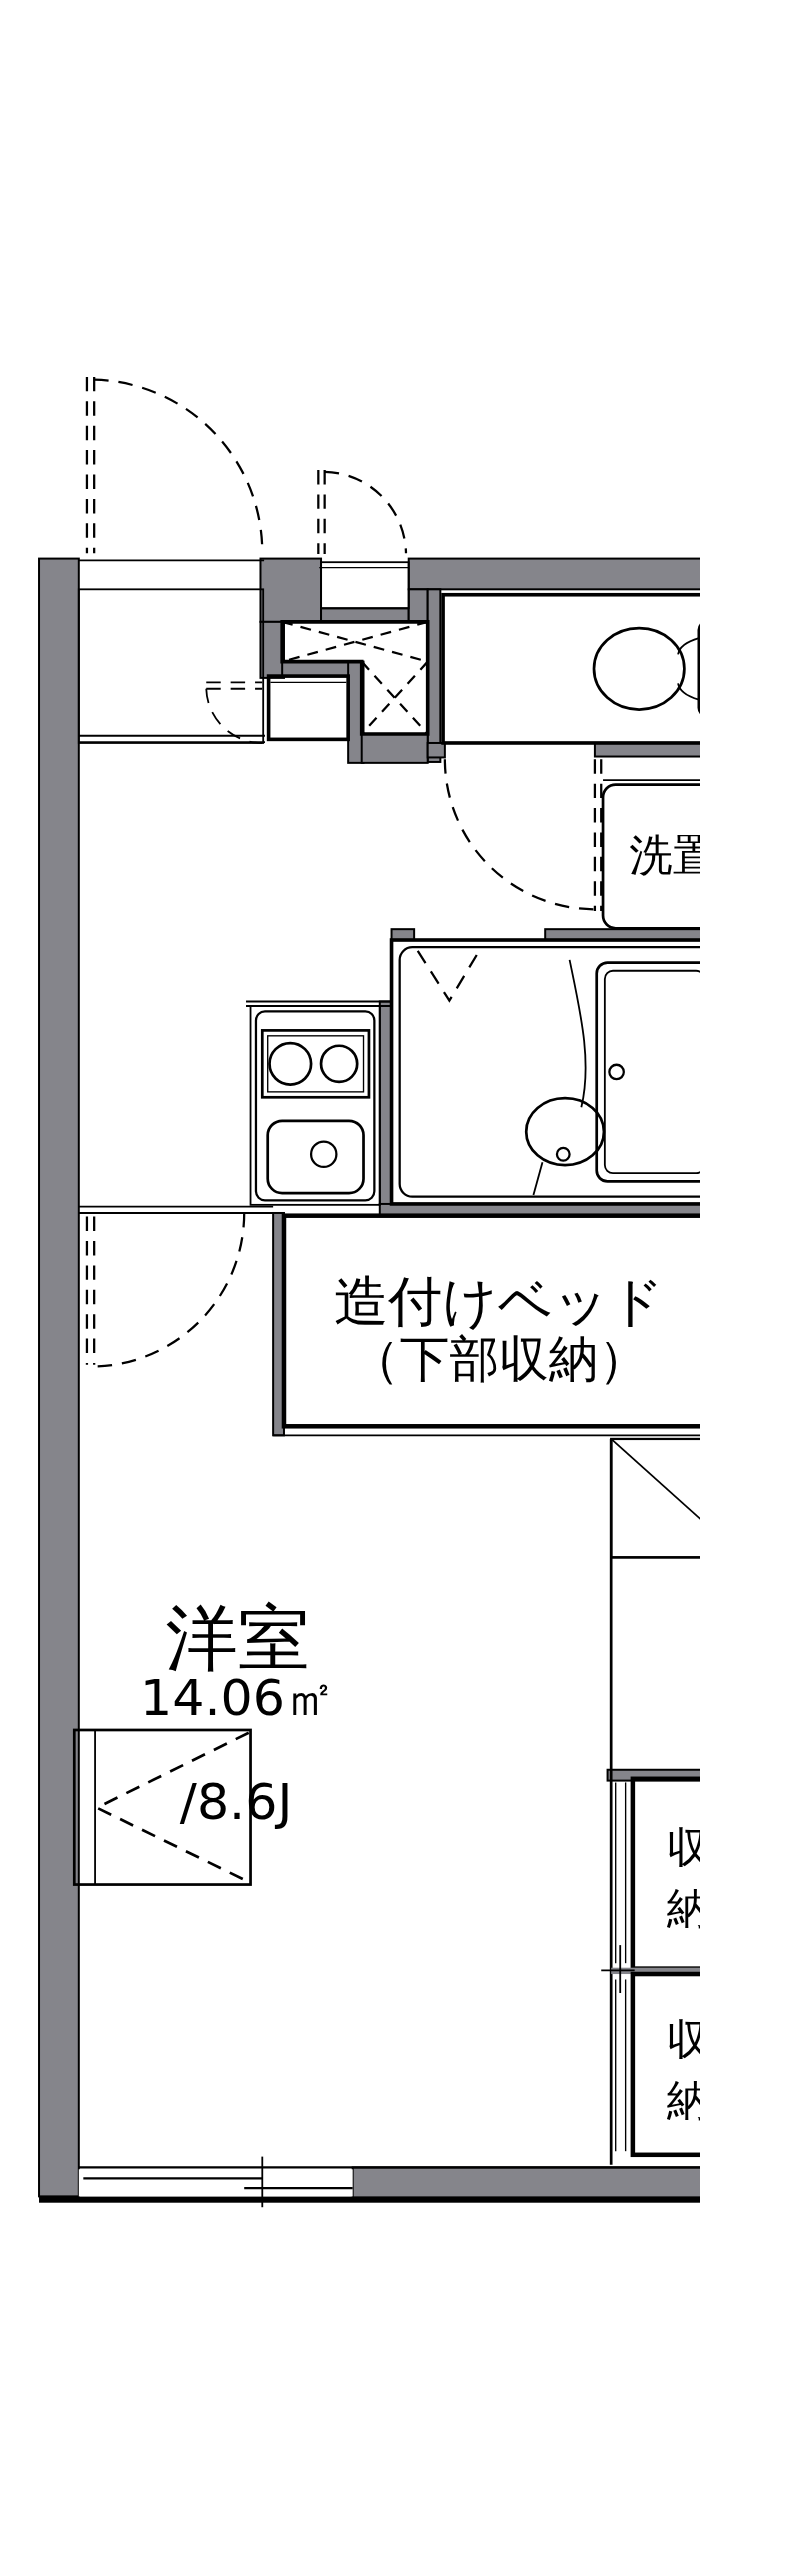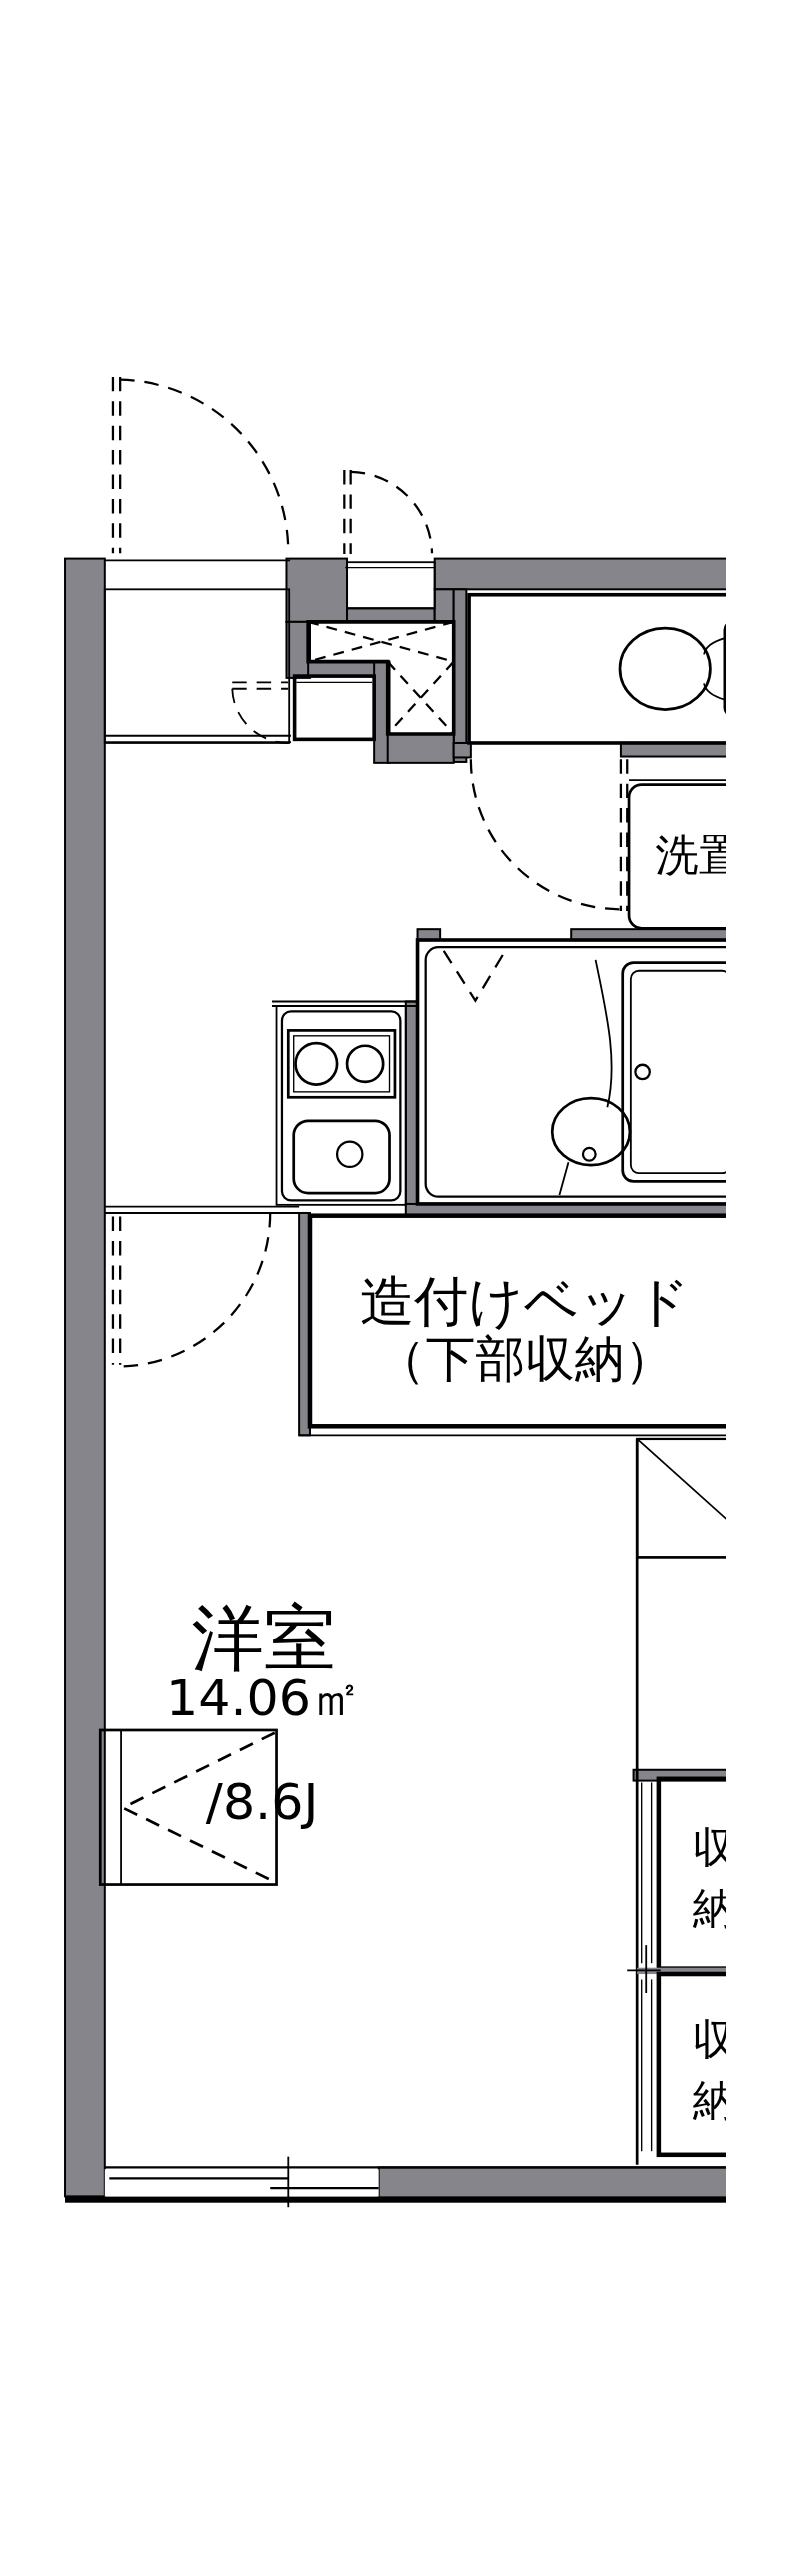--- a/index.html
+++ b/index.html
@@ -3,21 +3,21 @@
 <meta charset="utf-8">
 <style>
   :root{
     --wall_gray:#85858b;
     --room_blue:#dbe7f8;
     --storage_cream:#fcf2dd;
     --line_black:#000000;
     --bg:#ffffff;
   }
   html,body{margin:0;padding:0;background:var(--bg);}
-  .canvas{position:relative;width:700px;height:2576px;background:var(--bg);overflow:hidden;padding-left:26px;}
+  .canvas{position:relative;width:700px;height:2576px;background:var(--bg);overflow:hidden;}
   svg{display:block;}
   .wall{fill:var(--wall_gray);stroke:var(--line_black);stroke-width:2.2;}
   .wall-nb{fill:var(--wall_gray);stroke:none;}
   .blk{fill:var(--line_black);stroke:none;}
   .blue{fill:var(--room_blue);}
   .cream{fill:var(--storage_cream);}
   .white{fill:#ffffff;}
   .ln{stroke:var(--line_black);fill:none;}
   .w15{stroke-width:1.5;} .w2{stroke-width:2;} .w25{stroke-width:2.5;}
   .w3{stroke-width:3;} .w4{stroke-width:4;} .w5{stroke-width:5;}

